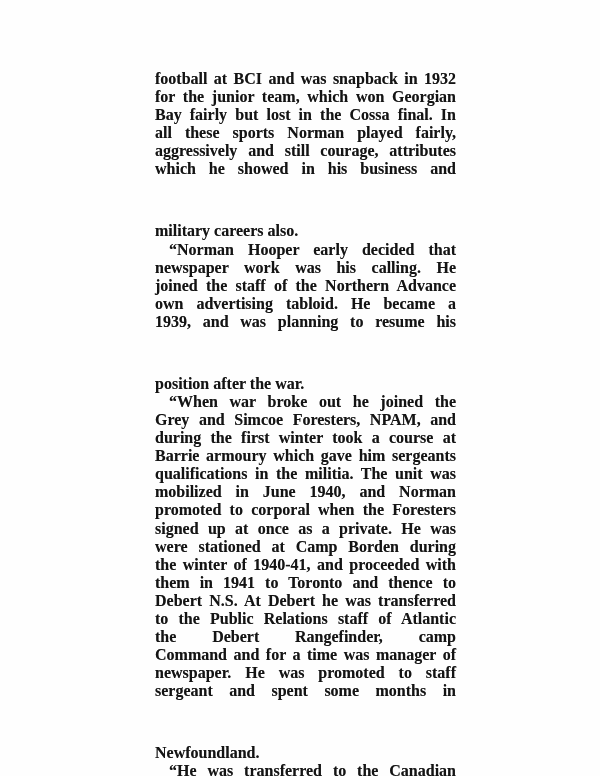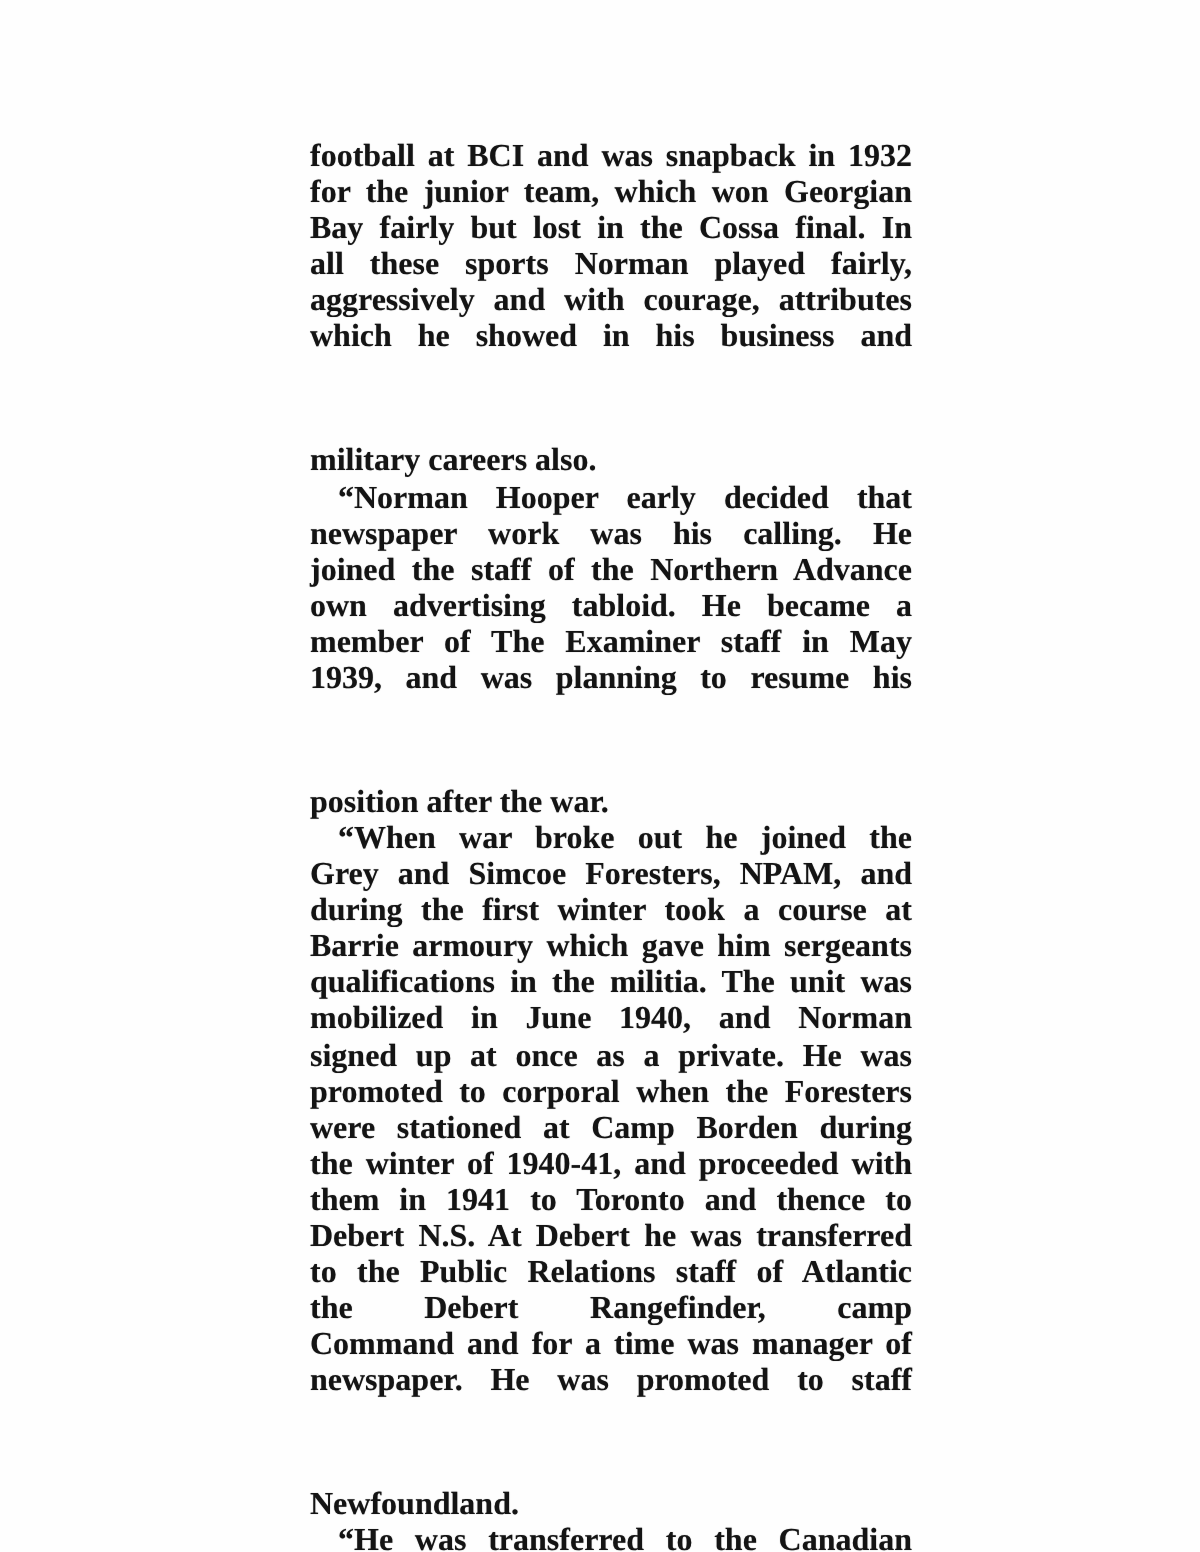--- a/index.html
+++ b/index.html
@@ -38,52 +38,52 @@
 <body>
 
 <div class="page">
   <div class="text-column">
 
     <div class="para">
       <div class="line">football at BCI and was snapback in 1932</div>
       <div class="line">for the junior team, which won Georgian</div>
       <div class="line">Bay fairly but lost in the Cossa final. In</div>
       <div class="line">all these sports Norman played fairly,</div>
-      <div class="line">aggressively and with courage, attributes</div>
+      <div class="line">aggressively and still courage, attributes</div>
       <div class="line">which he showed in his business and</div>
       <div class="line end">military careers also.</div>
     </div>
 
     <div class="para">
       <div class="line indent">“Norman Hooper early decided that</div>
       <div class="line">newspaper work was his calling. He</div>
       <div class="line">joined the staff of the Northern Advance</div>
       <div class="line">own advertising tabloid. He became a</div>
-      <div class="line">member of The Examiner staff in May</div>
       <div class="line">1939, and was planning to resume his</div>
       <div class="line end">position after the war.</div>
     </div>
 
     <div class="para">
       <div class="line indent">“When war broke out he joined the</div>
       <div class="line">Grey and Simcoe Foresters, NPAM, and</div>
       <div class="line">during the first winter took a course at</div>
       <div class="line">Barrie armoury which gave him sergeants</div>
       <div class="line">qualifications in the militia. The unit was</div>
       <div class="line">mobilized in June 1940, and Norman</div>
+      <div class="line">promoted to corporal when the Foresters</div>
       <div class="line">signed up at once as a private. He was</div>
-      <div class="line">promoted to corporal when the Foresters</div>
       <div class="line">were stationed at Camp Borden during</div>
       <div class="line">the winter of 1940-41, and proceeded with</div>
       <div class="line">them in 1941 to Toronto and thence to</div>
       <div class="line">Debert N.S. At Debert he was transferred</div>
       <div class="line">to the Public Relations staff of Atlantic</div>
       <div class="line">the Debert Rangefinder, camp</div>
       <div class="line">Command and for a time was manager of</div>
       <div class="line">newspaper. He was promoted to staff</div>
+      <div class="line">sergeant and spent some months in</div>
       <div class="line end">Newfoundland.</div>
     </div>
 
     <div class="para">
       <div class="line indent">“He was transferred to the Canadian</div>
     </div>
 
   </div>
 </div>
 

